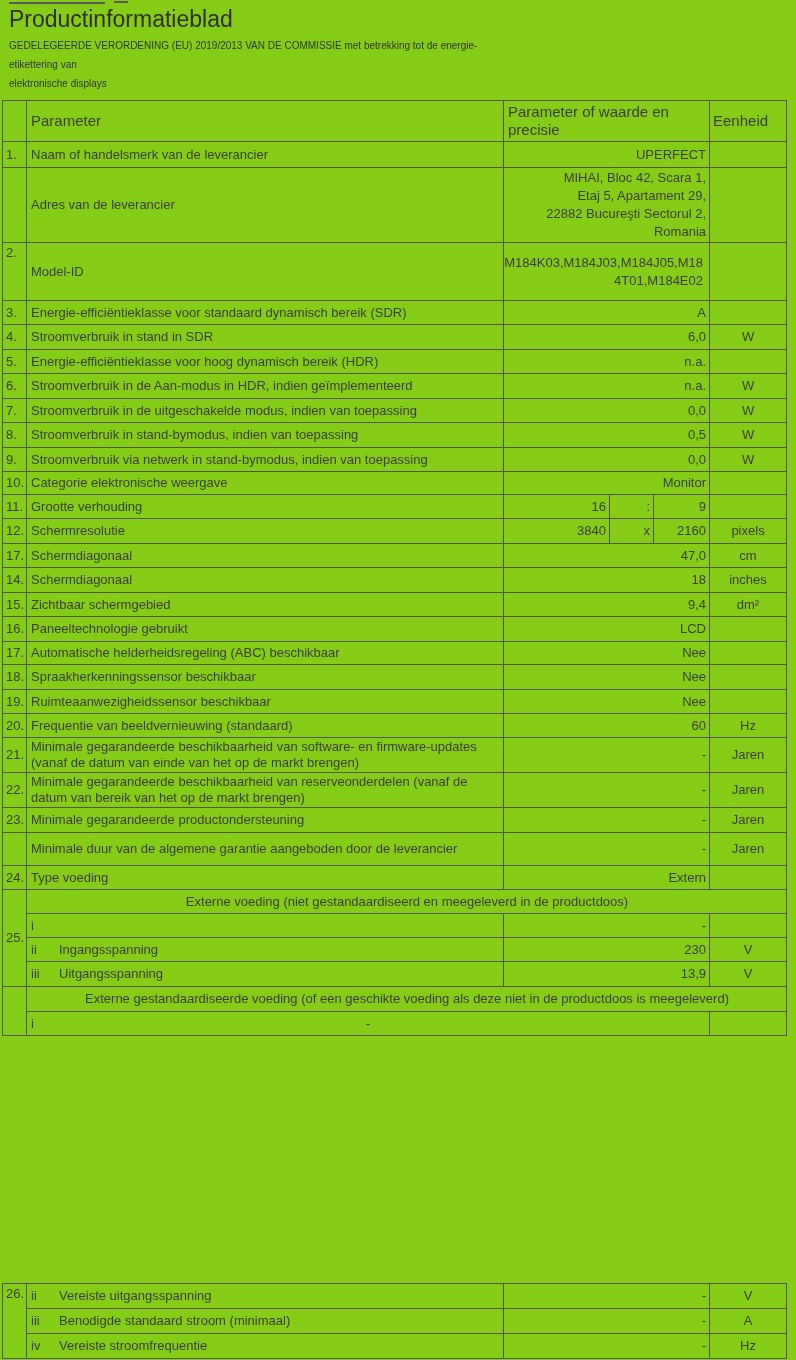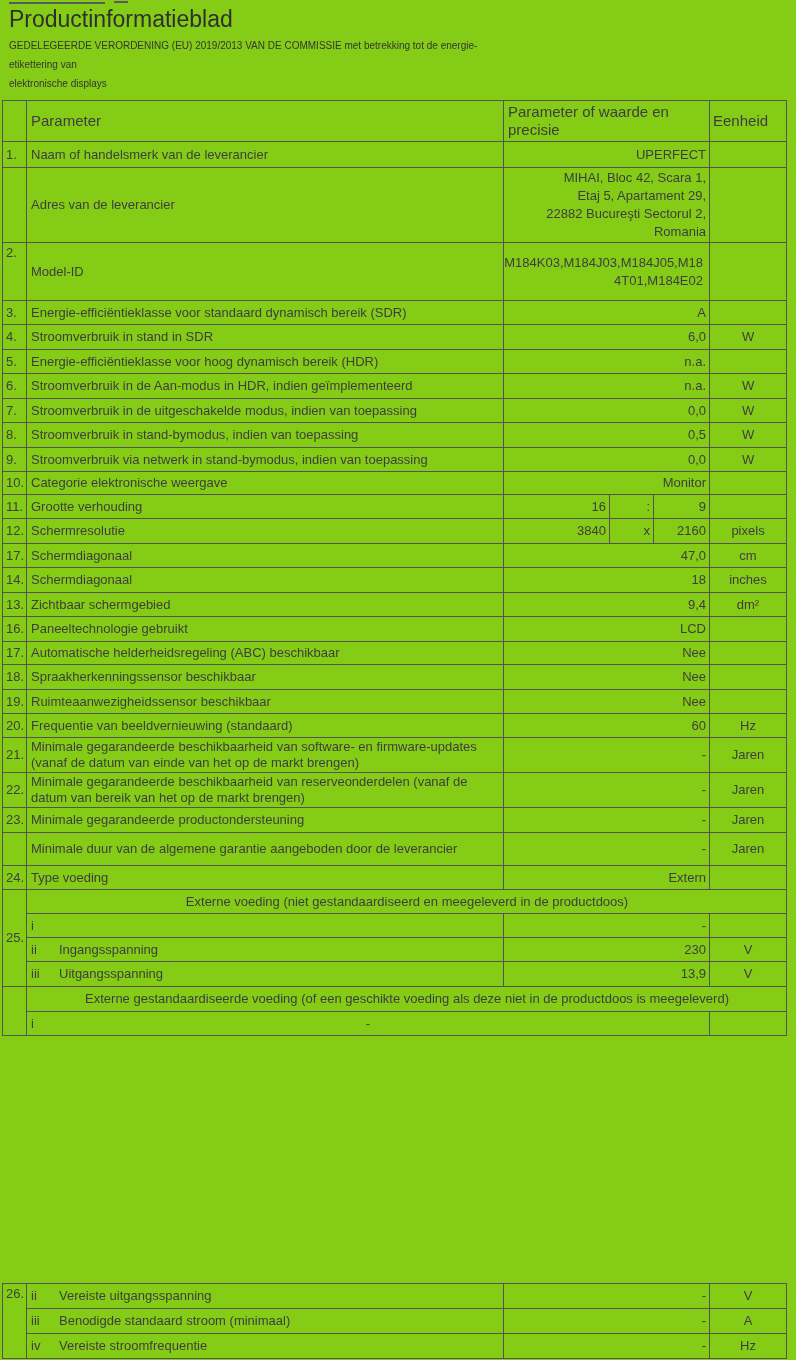--- a/index.html
+++ b/index.html
@@ -165,21 +165,21 @@
       <td class="val" colspan="3">47,0</td>
       <td class="unit">cm</td>
     </tr>
     <tr style="height:25px">
       <td class="num">14.</td>
       <td class="param">Schermdiagonaal</td>
       <td class="val" colspan="3">18</td>
       <td class="unit">inches</td>
     </tr>
     <tr style="height:24px">
-      <td class="num">13.</td>
+      <td class="num">15.</td>
       <td class="param">Zichtbaar schermgebied</td>
       <td class="val" colspan="3">9,4</td>
       <td class="unit">dm²</td>
     </tr>
     <tr style="height:25px">
       <td class="num">16.</td>
       <td class="param">Paneeltechnologie gebruikt</td>
       <td class="val" colspan="3">LCD</td>
       <td class="unit"></td>
     </tr>

